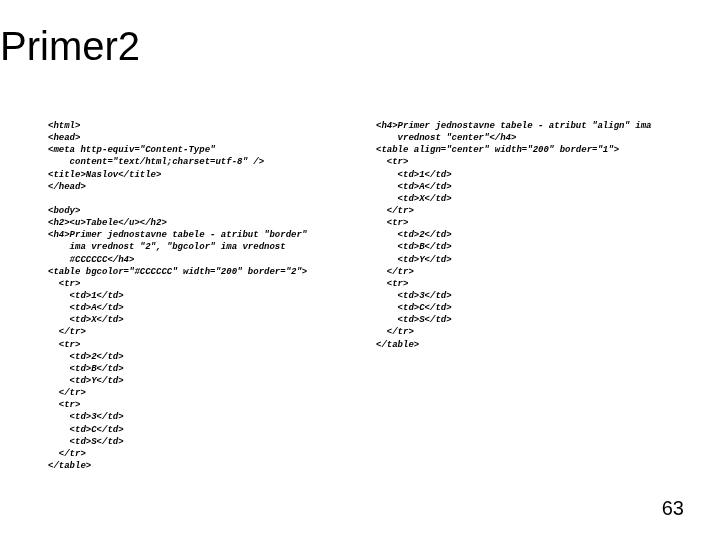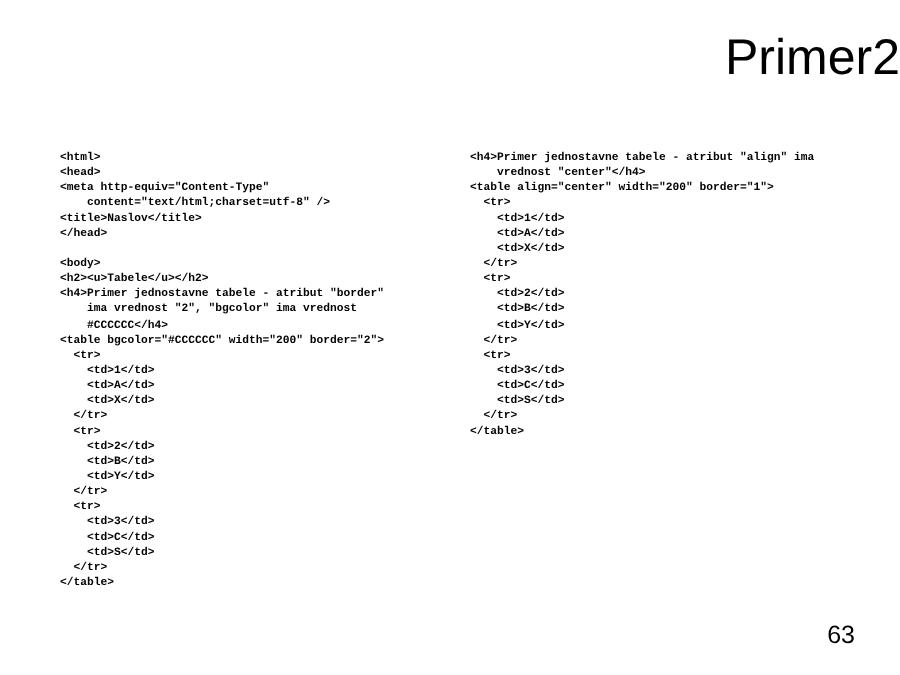--- a/index.html
+++ b/index.html
@@ -16,31 +16,32 @@
     position: relative;
     width: 720px;
     height: 540px;
     box-sizing: border-box;
   }
   .title {
     position: absolute;
     top: 24px;
     left: 0;
     width: 100%;
-    text-align: right;
+    text-align: left;
     font-size: 40px;
     font-weight: 400;
   }
   .columns {
     position: absolute;
     top: 120px;
     left: 48px;
     right: 48px;
     display: flex;
     gap: 32px;
+    font-style: italic;
   }
   .col {
     flex: 1;
     font-family: "Courier New", Courier, monospace;
     font-size: 9px;
     line-height: 1.35;
     white-space: pre;
     font-weight: bold;
     color: #000;
   }

